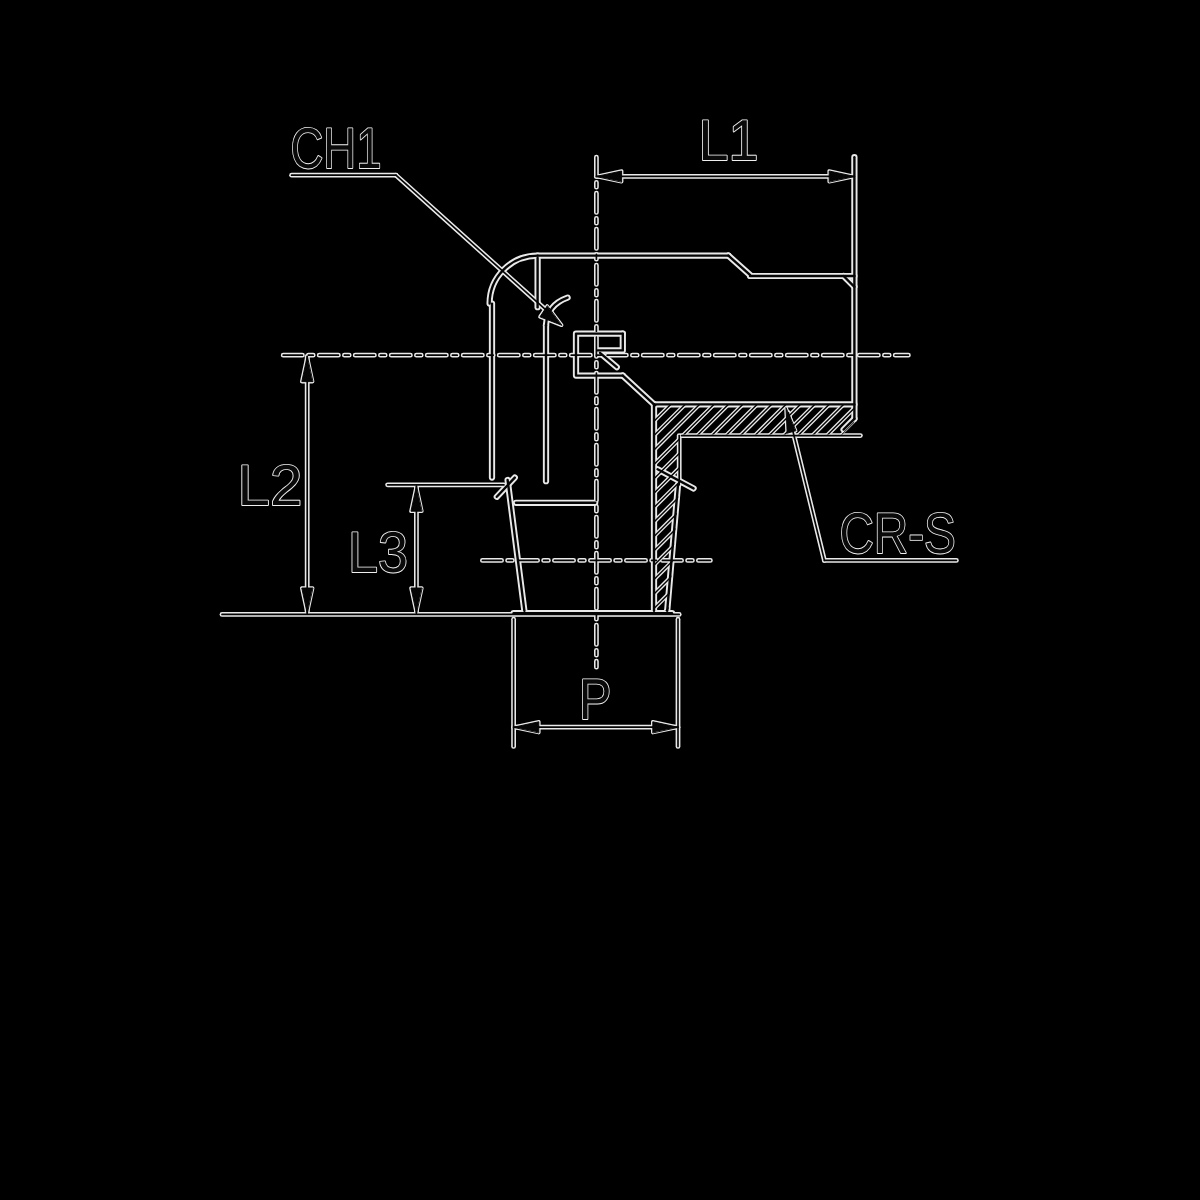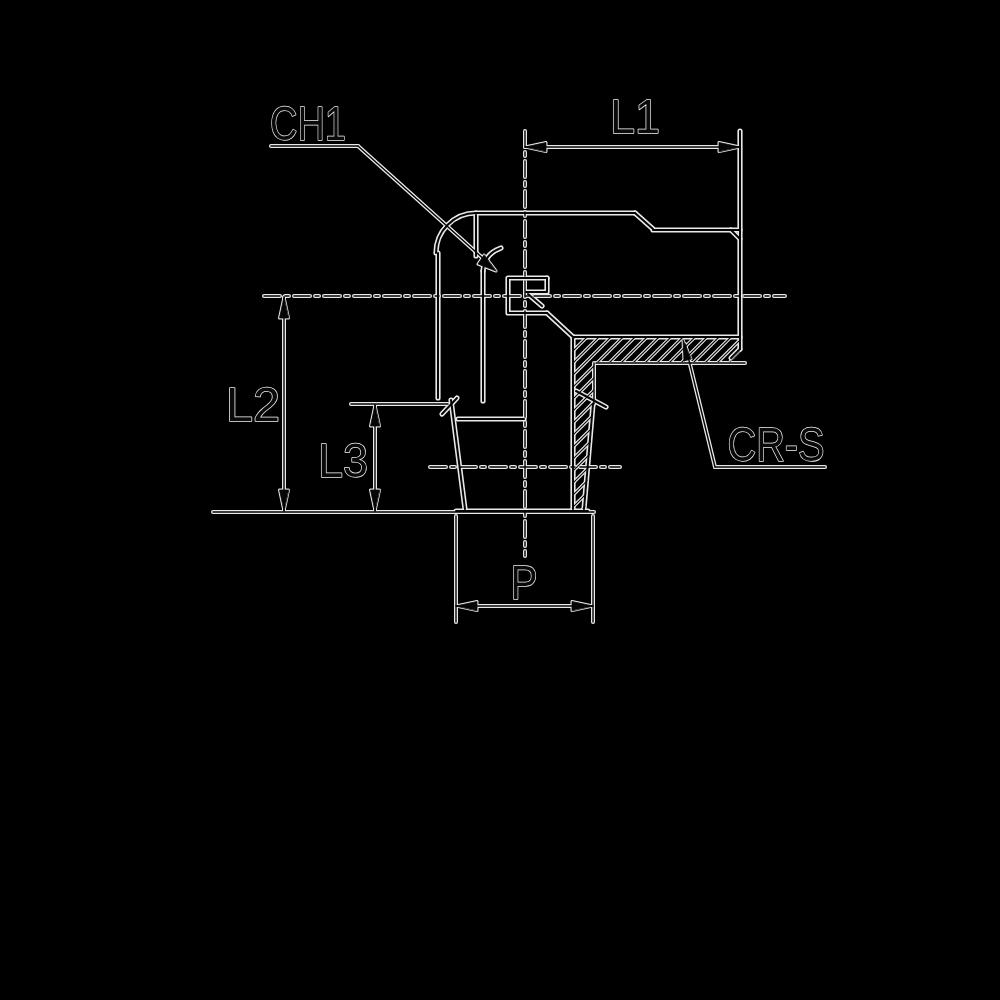--- a/index.html
+++ b/index.html
@@ -7,21 +7,20 @@
     padding: 0;
     width: 1000px;
     height: 1000px;
     background: #000;
     overflow: hidden;
   }
   #stage {
     position: relative;
     width: 844px;
     height: 1000px;
-    padding-left: 28px;
   }
   svg { display: block; }
   .lbl {
     font-family: "Liberation Sans", "DejaVu Sans", sans-serif;
     font-size: 48px;
     font-weight: 400;
     text-anchor: middle;
     paint-order: stroke;
     stroke-linejoin: round;
   }

